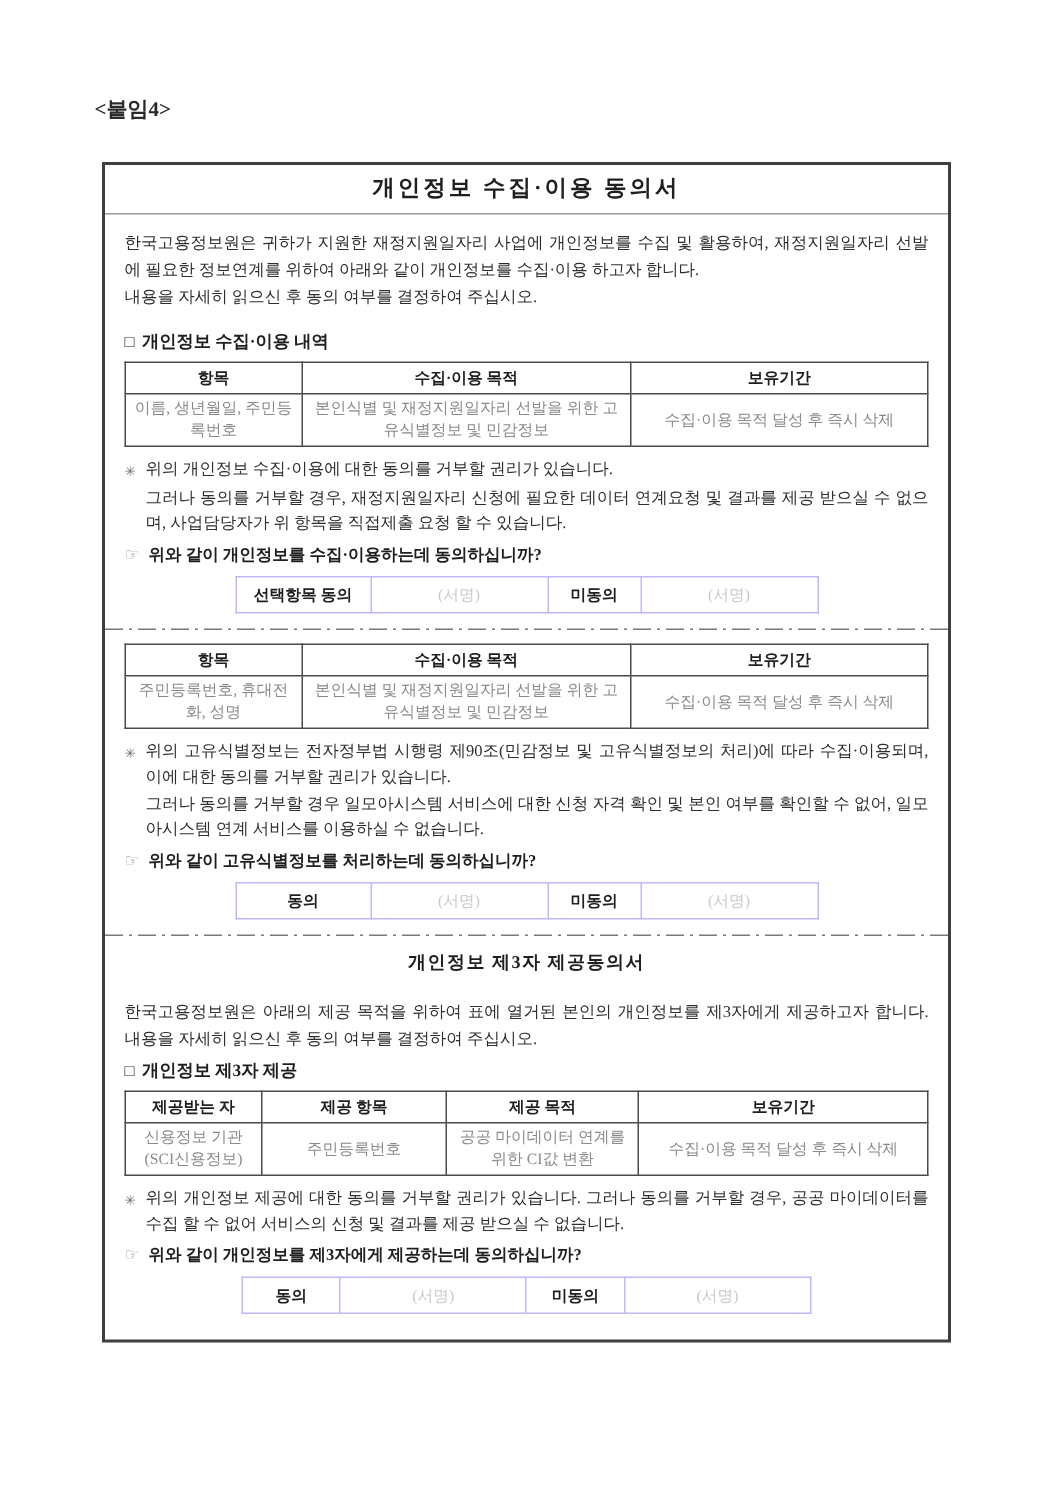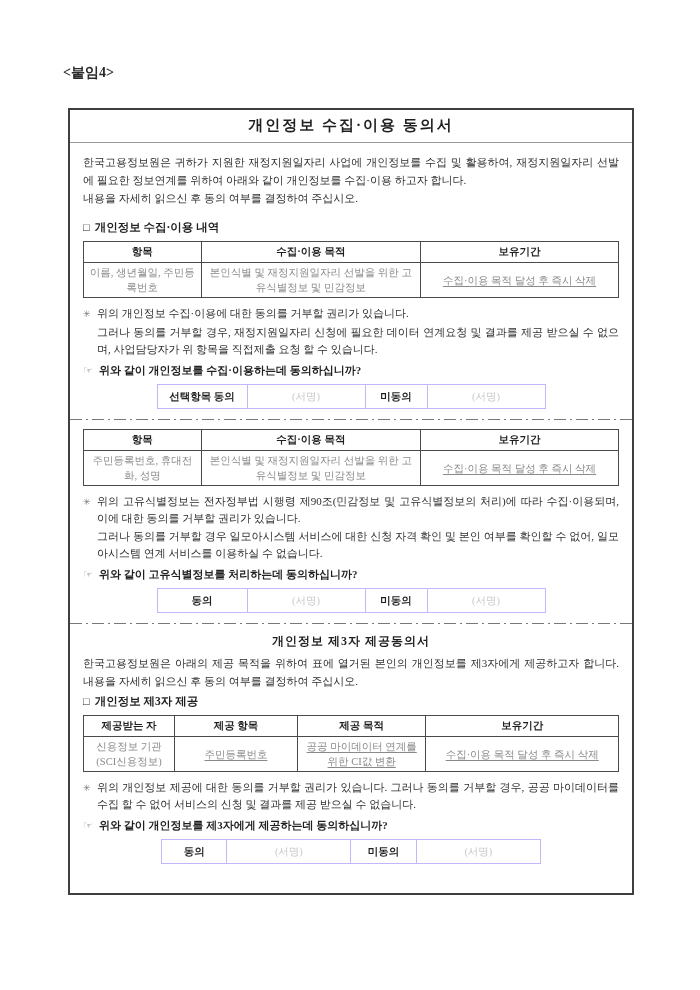--- a/index.html
+++ b/index.html
@@ -17,37 +17,37 @@
   }
   .doc-box {
     position:absolute; left:68px; top:108px; width:566px;
     border:2px solid #3f3f3f; background:#fff;
   }
   .doc-title-bar {
     border-bottom:1px solid #9a9a9a;
     text-align:center; padding:6px 0 7px;
   }
   .doc-title { font-size:15px; font-weight:bold; letter-spacing:2px; color:#1f1f1f; }
-  .doc-body { padding:10px 13px 24px; }
+  .doc-body { padding:10px 13px 12px; }
   p { margin:0; }
   .para { font-size:11px; line-height:18px; text-align:justify; }
   .intro-wrap { margin-bottom:13px; }
   .section-heading {
     font-size:11.5px; font-weight:bold; margin:10px 0 6px; color:#1f1f1f;
   }
   .checkbox-glyph { font-size:11px; margin-right:5px; }
   table.data {
     width:100%; border-collapse:collapse; table-layout:fixed; margin-bottom:7px;
   }
   table.data th, table.data td {
     border:1px solid #4a4a4a; font-size:10.5px; padding:2px 4px; text-align:center;
   }
   table.data th { font-weight:bold; color:#1f1f1f; height:21px; }
   table.data td { color:#8a8a8a; line-height:15px; height:34px; }
-  .u { text-decoration:underline; text-underline-offset:2px; }
+  .u { text-underline-offset:2px; }
   .note-row { display:flex; font-size:11px; line-height:17px; margin-bottom:1px; }
   .note-symbol { width:14px; flex:0 0 14px; color:#777; font-size:9px; padding-top:1px; }
   .note-text { flex:1; text-align:justify; }
   .note-cont { padding-left:14px; font-size:11px; line-height:17px; text-align:justify; margin-bottom:1px; }
   .question-row { display:flex; font-size:11px; line-height:16px; margin:4px 0 6px; }
   .pointer-glyph { width:16px; flex:0 0 16px; color:#8f8f8f; font-size:11px; }
   .question-text { font-weight:bold; color:#1f1f1f; }
   table.sig {
     border-collapse:collapse; table-layout:fixed; width:380px;
     margin:1px auto 5px auto;
@@ -59,21 +59,21 @@
   td.sig-label.short { width:62px; }
   td.sig-sign { color:#c9c9c9; width:118px; }
   .divider {
     height:1px; margin:10px -13px 9px;
     background:repeating-linear-gradient(to right,
       #787878 0px 12px, transparent 12px 16px,
       #787878 16px 18px, transparent 18px 22px);
   }
   .sub-doc-title {
     text-align:center; font-size:12px; font-weight:bold; color:#1f1f1f;
-    margin:6px 0 4px; letter-spacing:1px;
+    margin:6px 0 16px; letter-spacing:1px;
   }
   .col-3-item { width:22%; } .col-3-purpose { width:41%; } .col-3-retention { width:37%; }
   .col-4-recipient { width:17%; } .col-4-items { width:23%; } .col-4-purpose { width:24%; } .col-4-retention { width:36%; }
 </style>
 </head>
 <body>
 
 <div class="attachment-label">&lt;붙임4&gt;</div>
 
 <div class="doc-box">

